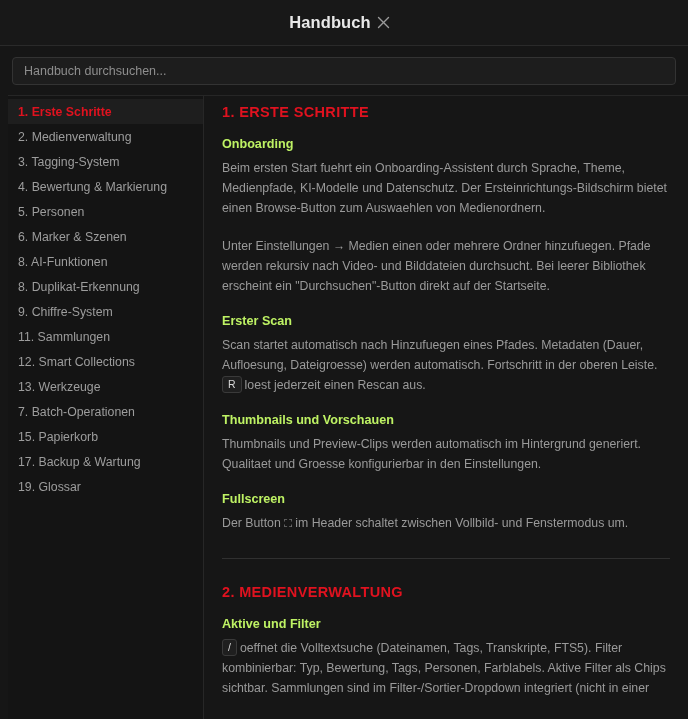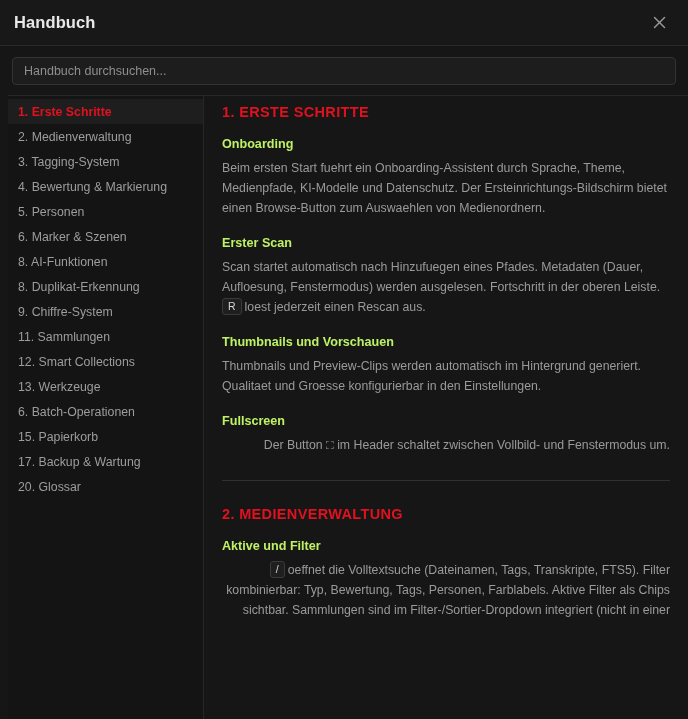--- a/index.html
+++ b/index.html
@@ -22,21 +22,21 @@
   }
 
   
   .titlebar {
     height: 46px;
     min-height: 46px;
     background: #181818;
     border-bottom: 1px solid #2a2a2a;
     display: flex;
     align-items: center;
-    justify-content: space-between;
+    justify-content: center;
     padding: 0 14px 0 14px;
     position: relative;
   }
   .titlebar-title {
     font-size: 16.5px;
     font-weight: bold;
     color: #e8e8e8;
     letter-spacing: 0.1px;
   }
   .close-btn {
@@ -133,21 +133,21 @@
     font-weight: bold;
     color: #bef264;
     margin-bottom: 7px;
   }
   .para {
     font-size: 12.3px;
     line-height: 20px;
     color: #9a9a9a;
     margin-bottom: 18px;
   }
-  .para:last-child { margin-bottom: 0; text-align: right; }
+  .para:last-child { margin-bottom: 0; }
 
   .kbd {
     display: inline-block;
     background: #1f1f1f;
     border: 1px solid #3a3a3a;
     border-radius: 3px;
     color: #d8d8d8;
     font-family: "Liberation Sans", sans-serif;
     font-size: 10.5px;
     line-height: 13px;
@@ -221,44 +221,45 @@
         <div class="nav-item">
           <span>11. Sammlungen</span>
         </div>
         <div class="nav-item">
           <span>12. Smart Collections</span>
         </div>
         <div class="nav-item">
           <span>13. Werkzeuge</span>
         </div>
         <div class="nav-item">
-          <span>6. Batch-Operationen</span>
+          <span>7. Batch-Operationen</span>
         </div>
         <div class="nav-item">
           <span>15. Papierkorb</span>
         </div>
         <div class="nav-item">
           <span>17. Backup &amp; Wartung</span>
         </div>
         <div class="nav-item">
-          <span>20. Glossar</span>
+          <span>19. Glossar</span>
         </div>
       </nav>
 
     <main class="content">
 
       <section class="section">
         <div class="section-title">1. ERSTE SCHRITTE</div>
 
         <div class="sub-title">Onboarding</div>
         <p class="para">Beim ersten Start fuehrt ein Onboarding-Assistent durch Sprache, Theme, Medienpfade, KI-Modelle und Datenschutz. Der Ersteinrichtungs-Bildschirm bietet einen Browse-Button zum Auswaehlen von Medienordnern.</p>
 
+        <p class="para">Unter Einstellungen → Medien einen oder mehrere Ordner hinzufuegen. Pfade werden rekursiv nach Video- und Bilddateien durchsucht. Bei leerer Bibliothek erscheint ein "Durchsuchen"-Button direkt auf der Startseite.</p>
 
         <div class="sub-title">Erster Scan</div>
-        <p class="para"><span>Scan startet automatisch nach Hinzufuegen eines Pfades. Metadaten (Dauer, Aufloesung, Fenstermodus) werden ausgelesen. Fortschritt in der oberen Leiste.</span>
+        <p class="para"><span>Scan startet automatisch nach Hinzufuegen eines Pfades. Metadaten (Dauer, Aufloesung, Dateigroesse) werden automatisch. Fortschritt in der oberen Leiste.</span>
           <span class="kbd">R</span><span>loest jederzeit einen Rescan aus.</span></p>
 
         <div class="sub-title">Thumbnails und Vorschauen</div>
         <p class="para">Thumbnails und Preview-Clips werden automatisch im Hintergrund generiert. Qualitaet und Groesse konfigurierbar in den Einstellungen.</p>
 
         <div class="sub-title">Fullscreen</div>
         <p class="para"><span>Der Button</span>
           <span class="glyph">⛶</span>
           <span>im Header schaltet zwischen Vollbild- und Fenstermodus um.</span></p>
       </section>

